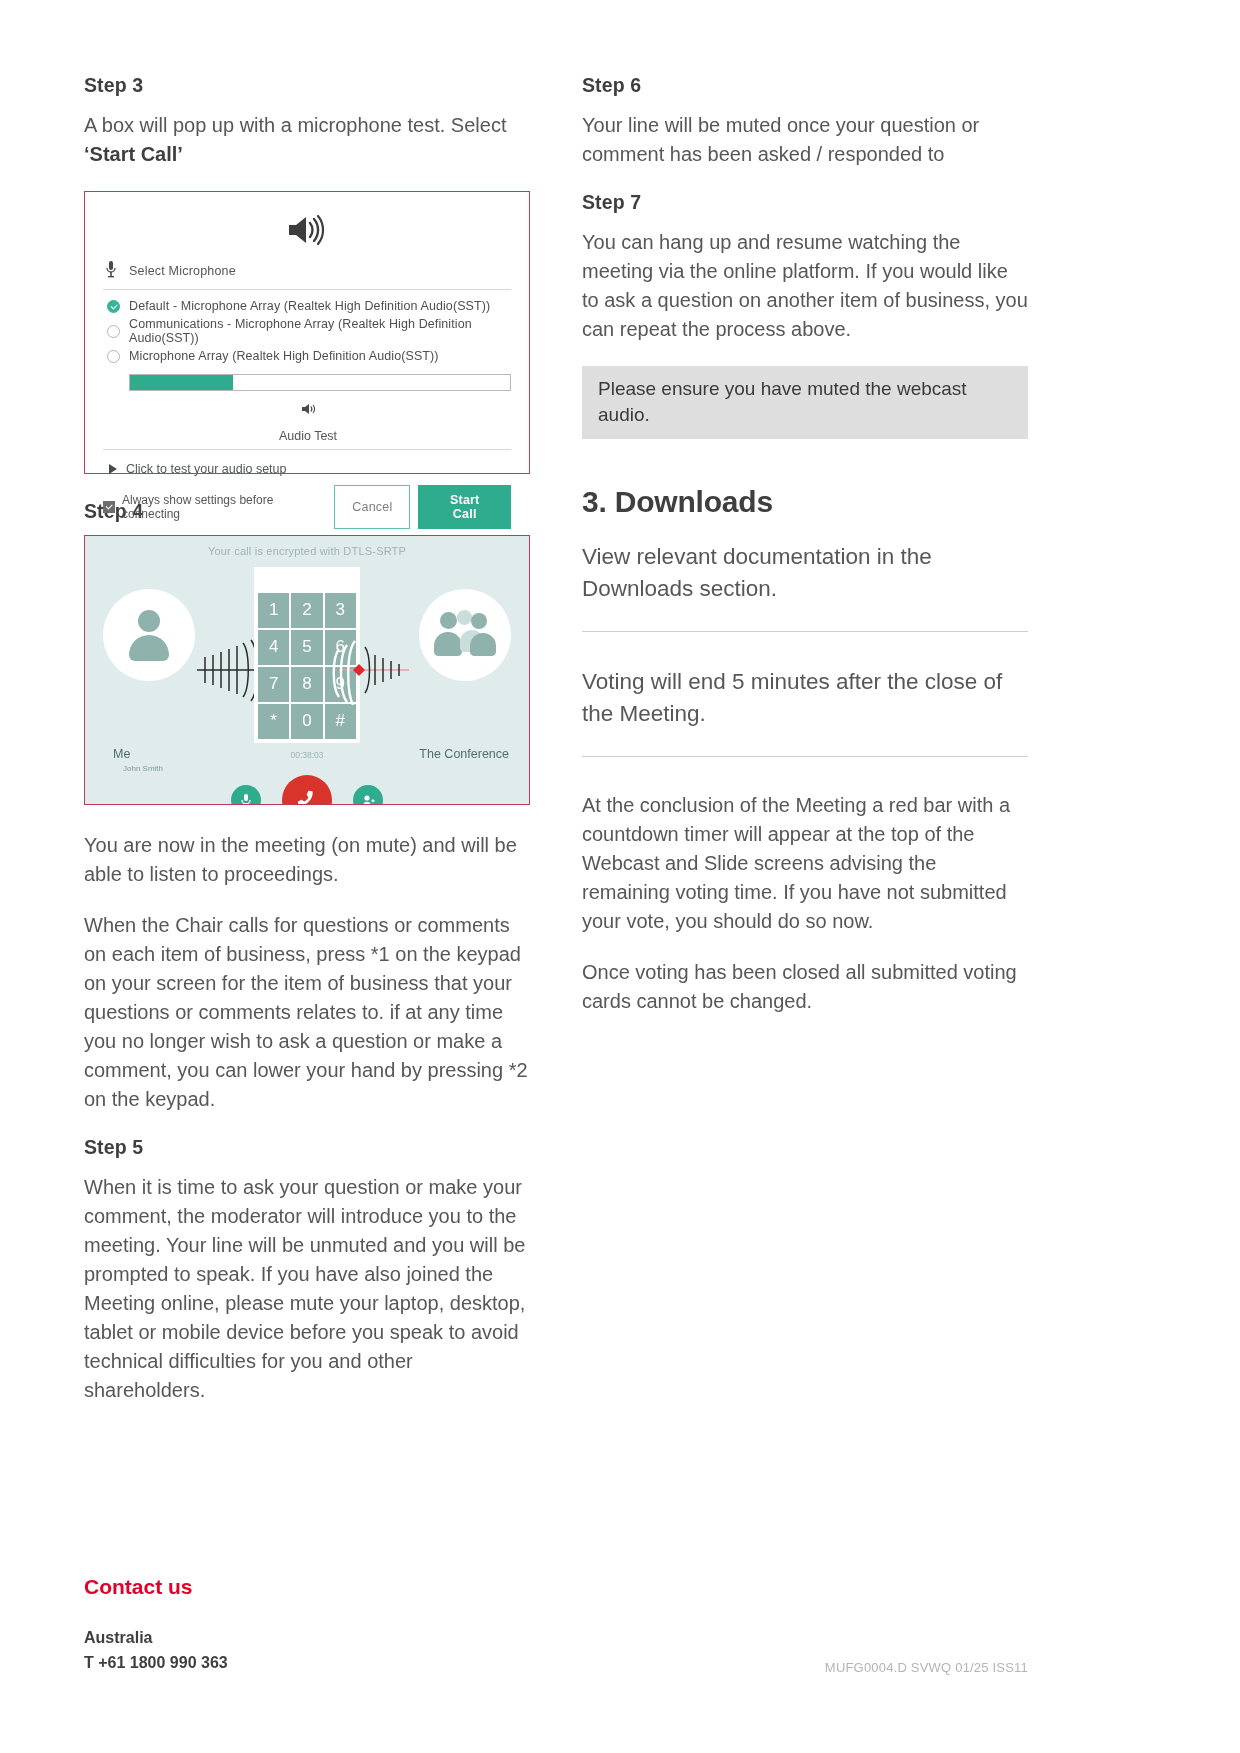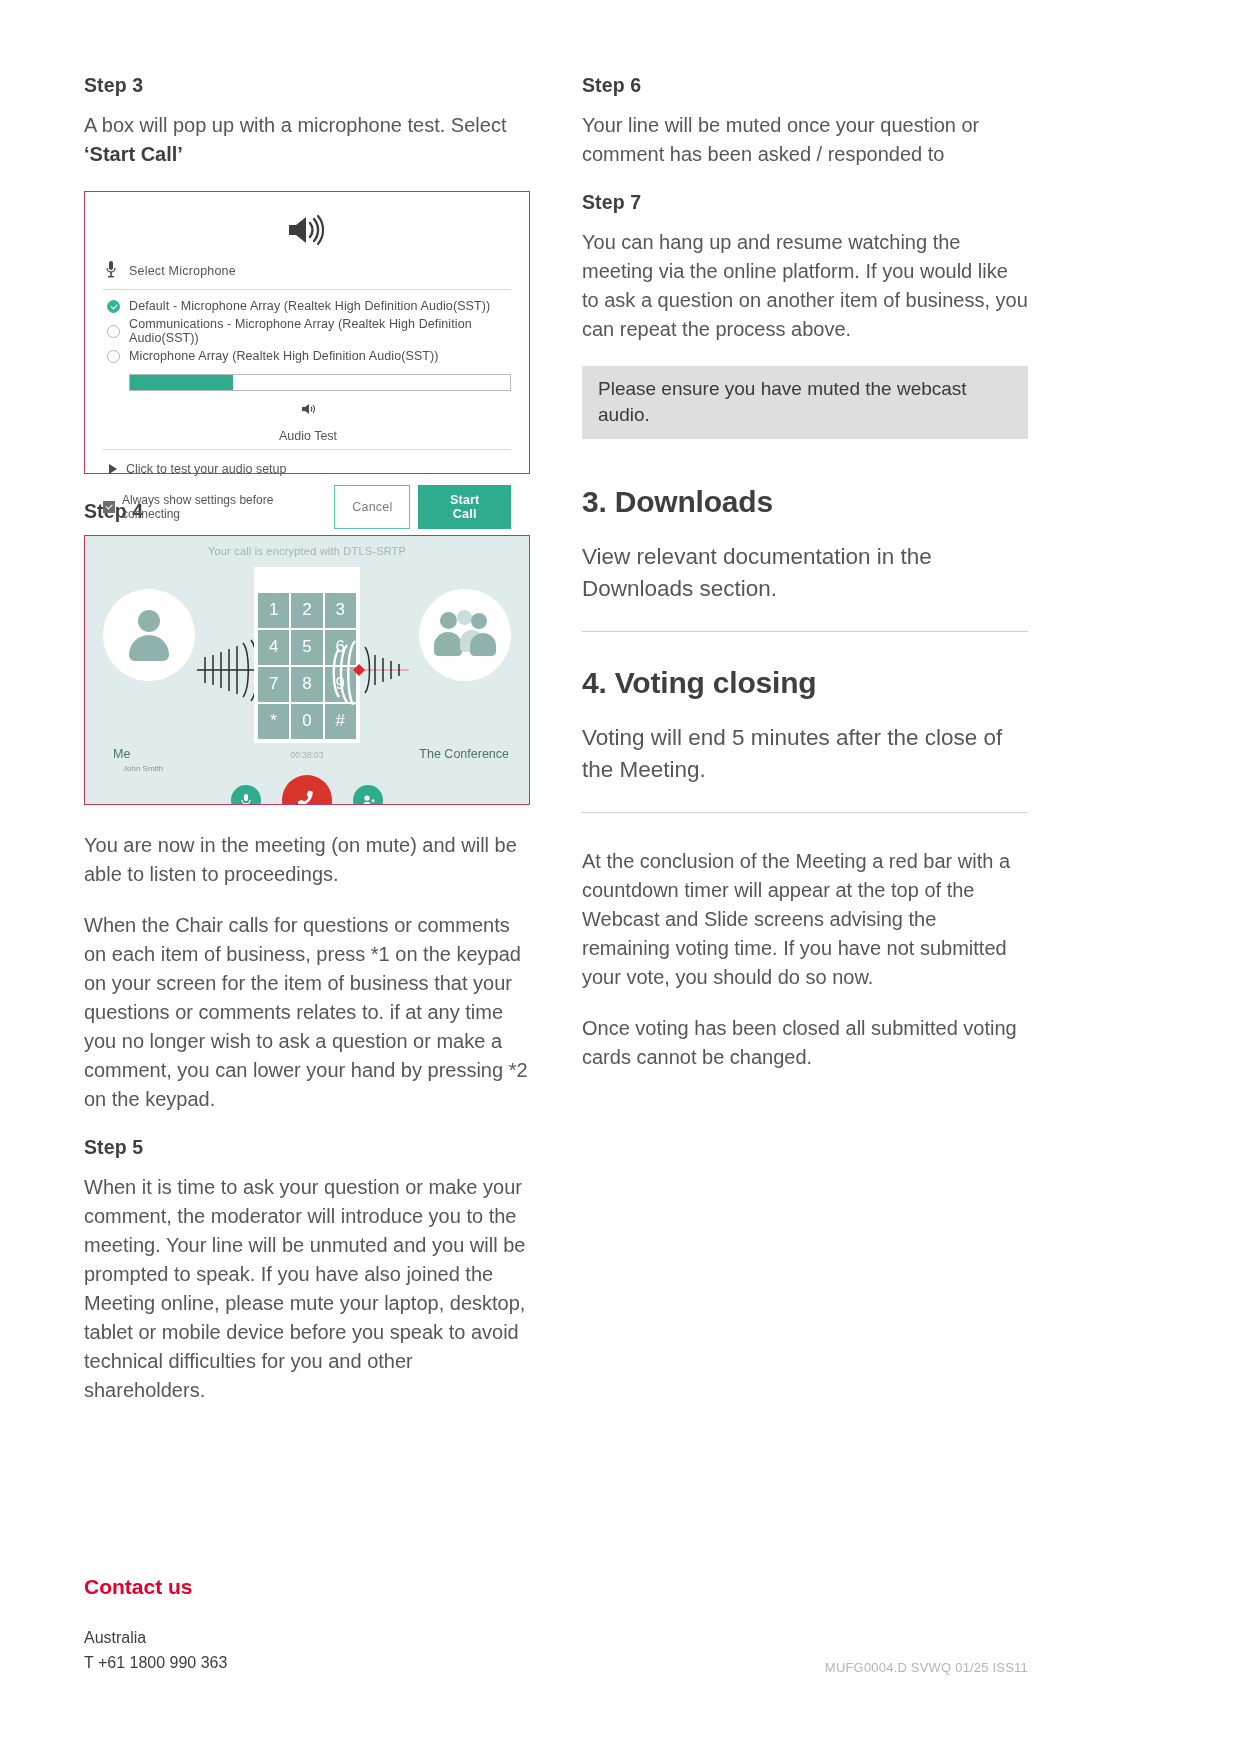--- a/index.html
+++ b/index.html
@@ -288,20 +288,21 @@
   }
   .contact-us {
     color: #e4002b;
     font-size: 21px;
     font-weight: bold;
     margin: 0 0 26px 0;
   }
   .foot-line {
     font-size: 16px; color: #3f3f3f;
     line-height: 25px;
+    font-weight: bold;
   }
   .foot-row {
     display: flex; justify-content: space-between; align-items: flex-end;
   }
   .foot-ref {
     font-size: 13px; color: #b5b5b5;
     letter-spacing: 0.2px;
   }
 </style>
 </head>
@@ -510,21 +511,20 @@
 
       <h3 class="step-head">Step 7</h3>
       <p class="body">You can hang up and resume watching the meeting via the online platform. If you would like to ask a question on another item of business, you can repeat the process above.</p>
 
       <div class="callout">Please ensure you have muted the webcast audio.</div>
 
       <h2 class="section-head">3. Downloads</h2>
       <p class="lead">View relevant documentation in the Downloads section.</p>
       <hr class="rule">
 
-      <h2 class="section-head">4. Voting closing</h2>
       <p class="lead">Voting will end 5 minutes after the close of the Meeting.</p>
       <hr class="rule">
 
       <p class="body">At the conclusion of the Meeting a red bar with a countdown timer will appear at the top of the Webcast and Slide screens advising the remaining voting time. If you have not submitted your vote, you should do so now.</p>
       <p class="body">Once voting has been closed all submitted voting cards cannot be changed.</p>
     </div>
   </div>
 
   <div class="footer">
     <div class="contact-us">Contact us</div>

